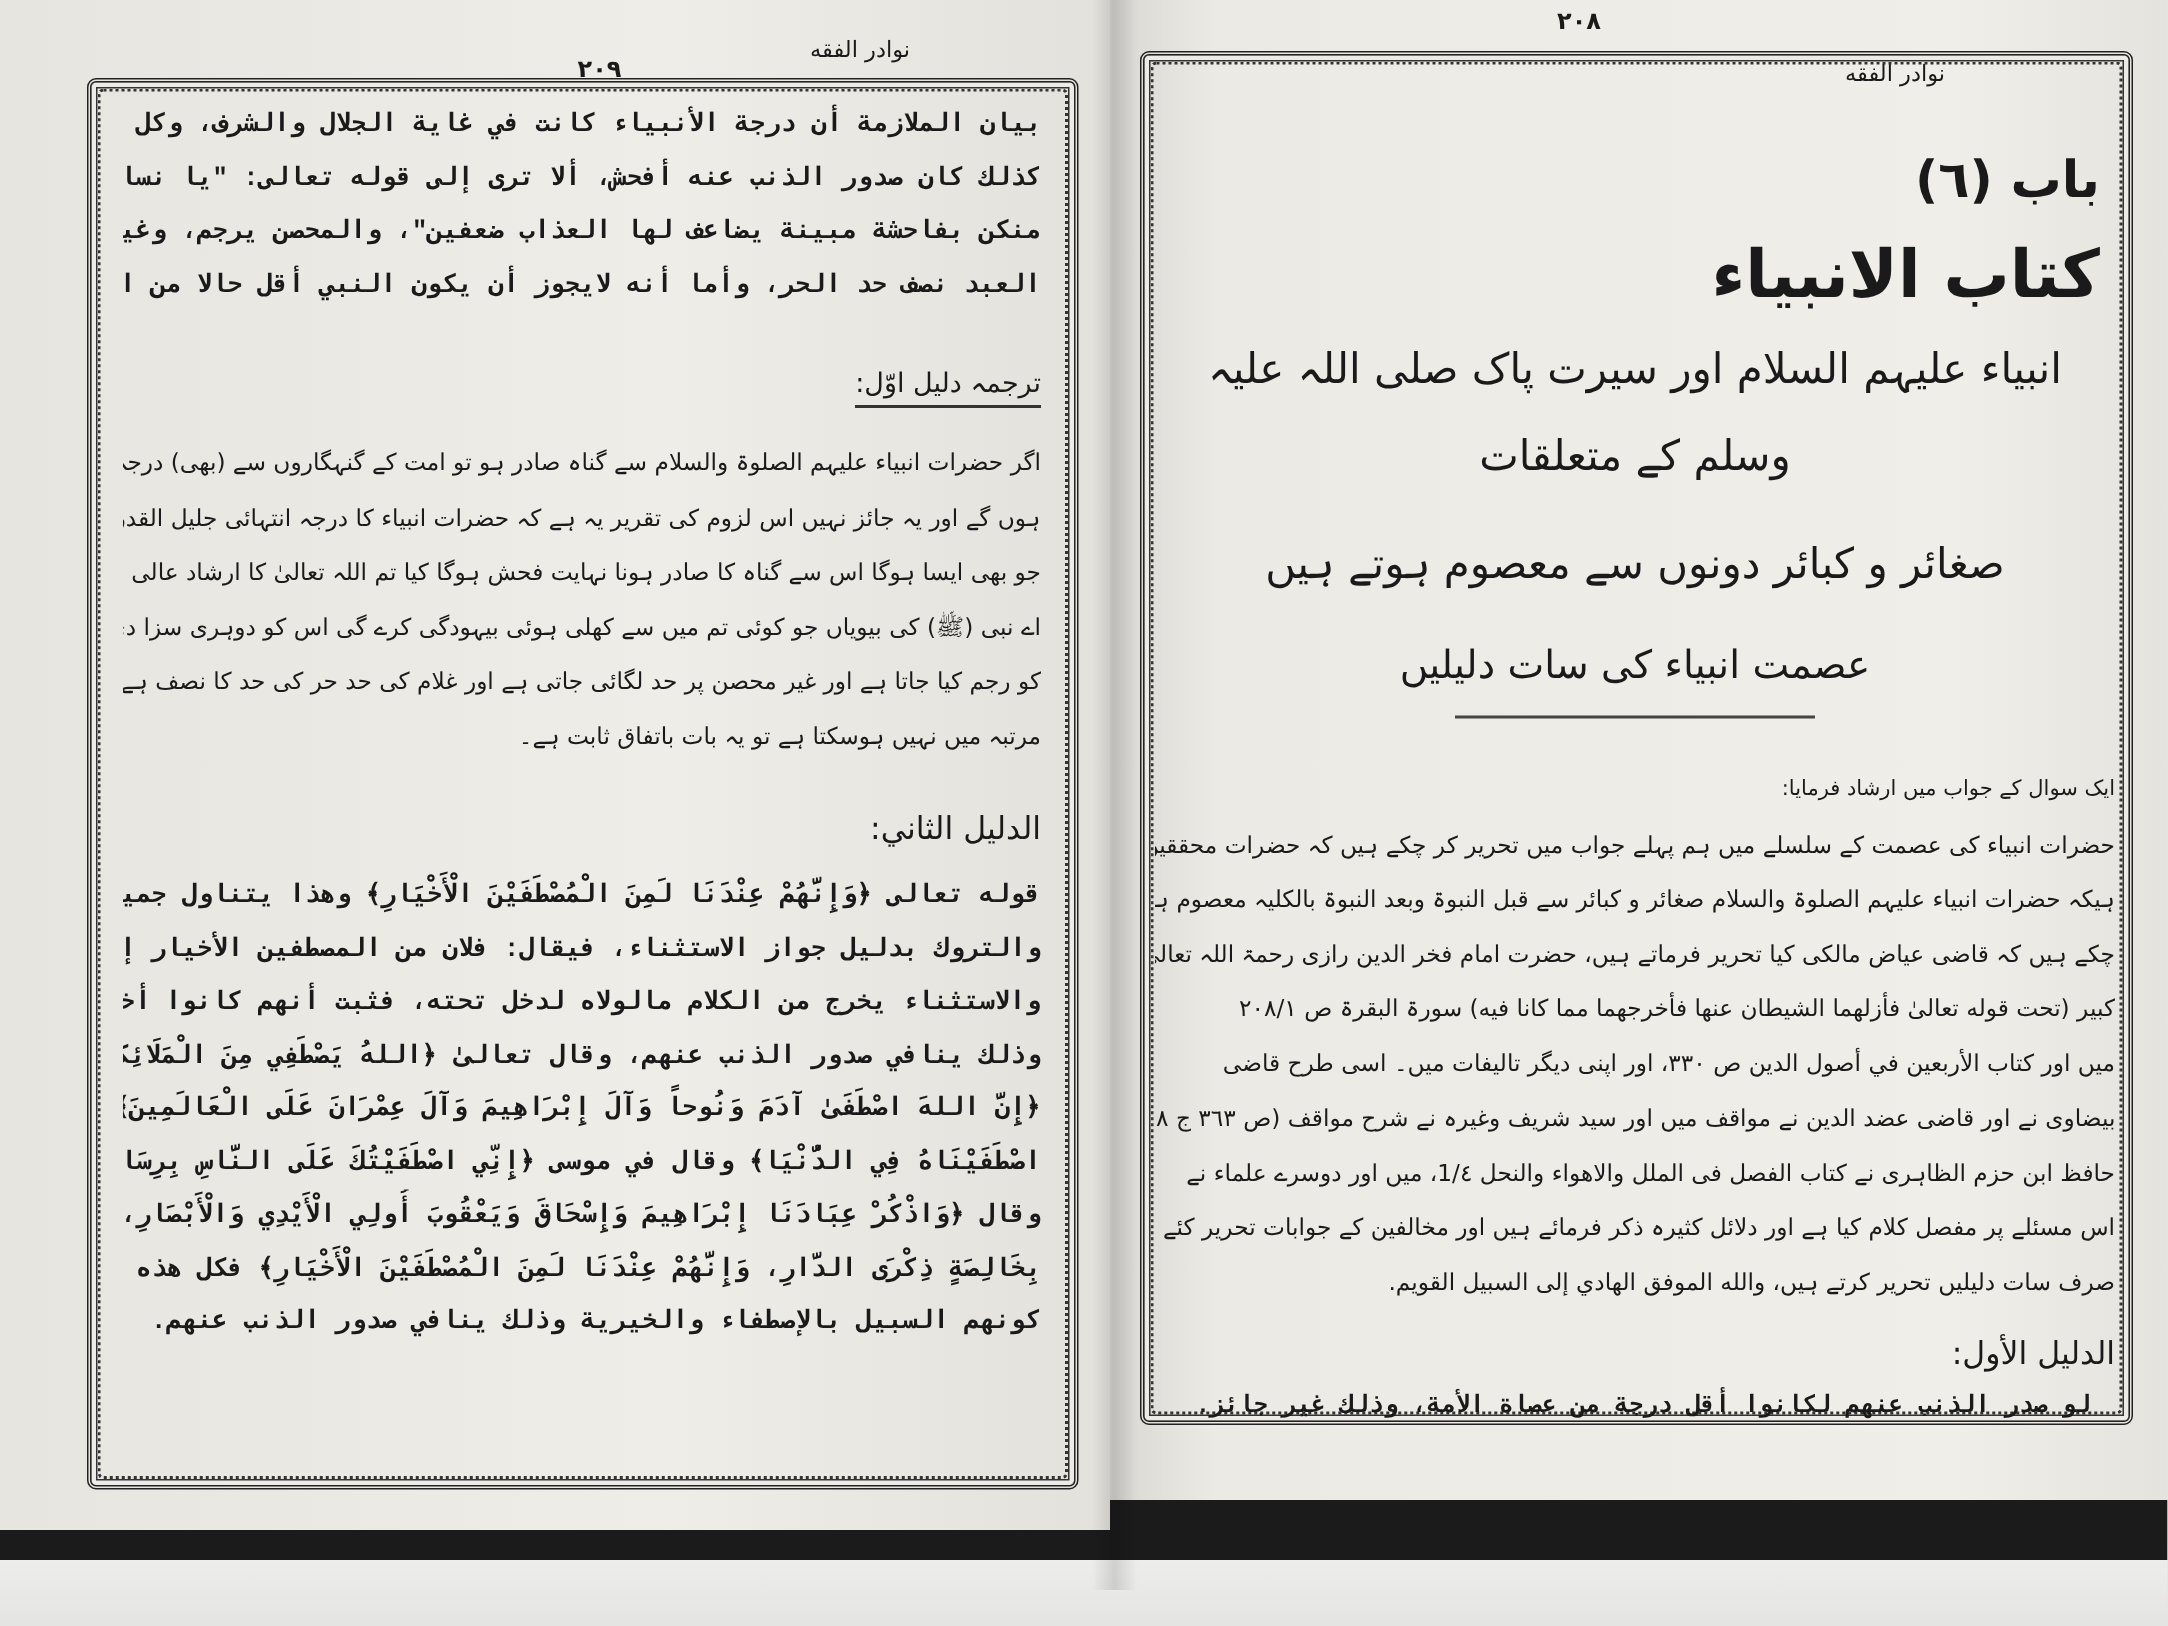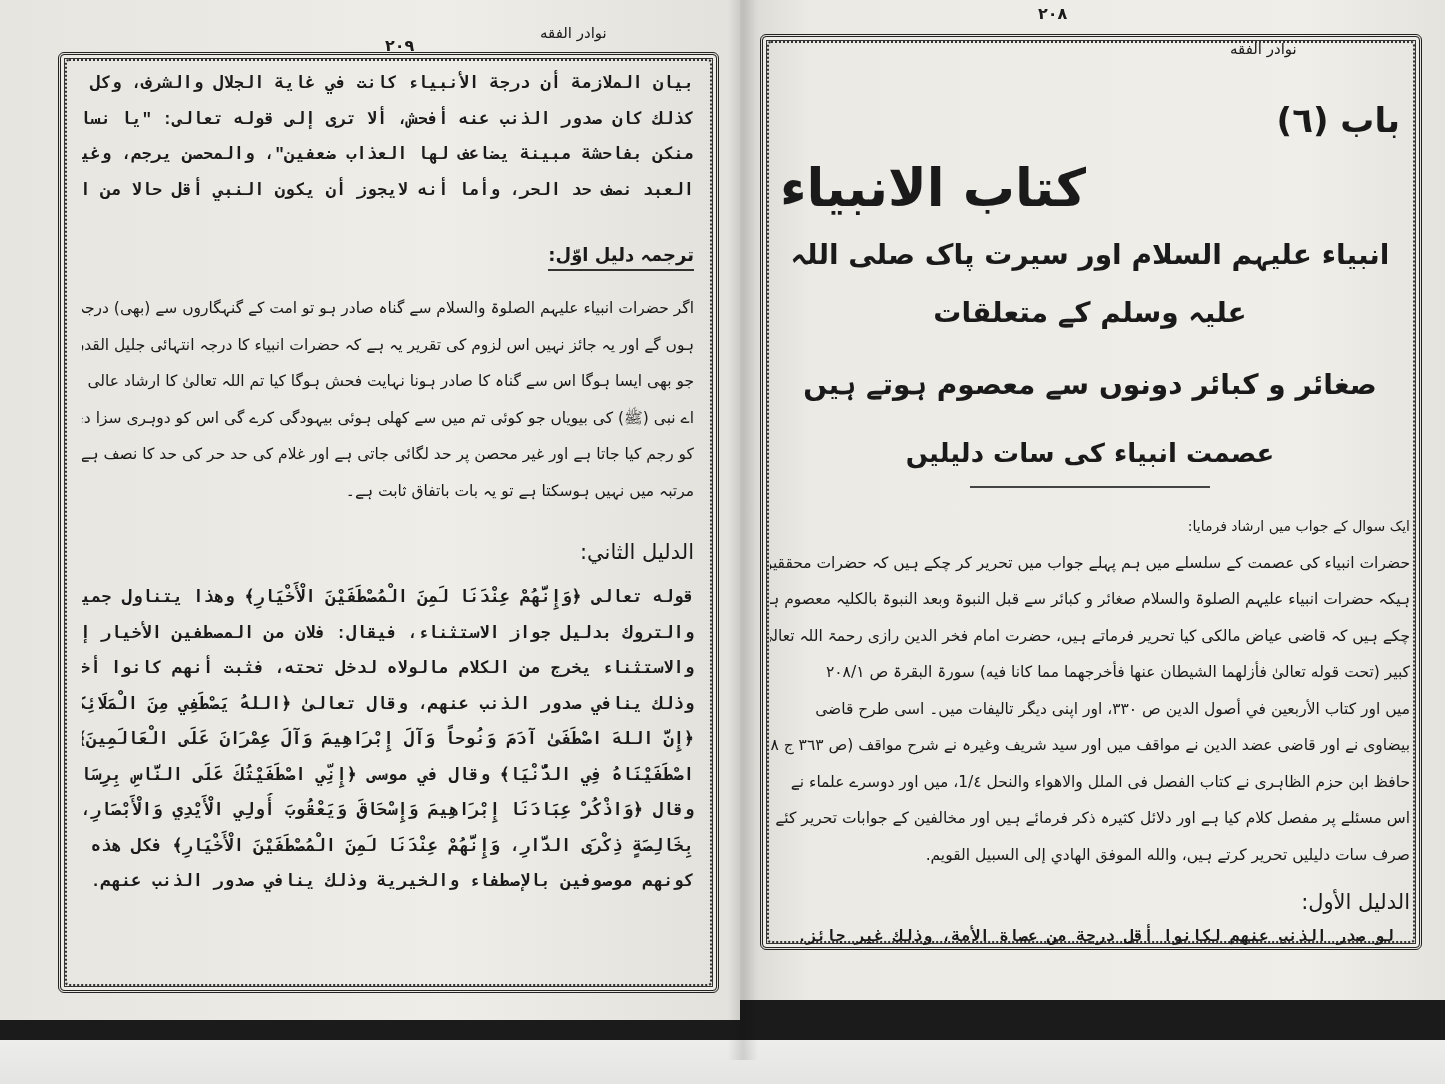--- a/index.html
+++ b/index.html
@@ -12,24 +12,24 @@
   .gutter{position:absolute;left:728px;top:0;width:30px;height:1060px;background:linear-gradient(90deg,rgba(0,0,0,0),rgba(0,0,0,.12),rgba(0,0,0,0))}
   .running-head{position:absolute;font-size:15px;direction:rtl}
   .page-num{position:absolute;font-size:16px;font-weight:bold}
   .frame{position:absolute;border:3px double #222;border-radius:6px;box-shadow:inset 0 0 0 3px #ecebe6,inset 0 0 0 4px #333}
   .frame::before{content:"";position:absolute;inset:4px;border:2px dotted #333;border-radius:4px}
   .text-block{position:absolute;direction:rtl;text-align:justify}
   .line{display:block;white-space:nowrap;overflow:hidden}
   .ar{font-family:Liberation Mono, monospace;font-size:17px;font-weight:bold;line-height:35.5px}
   .ur{font-family:"DejaVu Sans",sans-serif;font-size:15.5px;line-height:36.5px}
   .heading{font-family:"DejaVu Sans",sans-serif;font-weight:normal;font-size:21px;text-align:right}
-  .urdu-heading{font-size:18px;font-weight:bold;border-bottom:2px solid #333;display:inline-block;padding-bottom:4px}
+  .urdu-heading{font-size:18px;font-weight:normal;border-bottom:2px solid #333;display:inline-block;padding-bottom:4px}
   .bab{font-size:34px;font-weight:bold;}
-  .kitab{font-size:52px;font-weight:bold;text-align:left}
-  .sub{font-size:28px;font-weight:bold;text-align:center;line-height:58px}
+  .kitab{font-size:44px;font-weight:bold;text-align:right}
+  .sub{font-size:28px;font-weight:normal;text-align:center;line-height:58px}
   .rule{height:2px;background:#444;width:240px;margin:4px auto 0}
 </style>
 </head>
 <body>
 
 <div class="table-bg"></div>
 <div class="book-cover"></div>
 
 <div class="page left">
   <span class="running-head" style="left:540px;top:24px">نوادر الفقه</span>
@@ -60,21 +60,21 @@
 
   <div class="text-block ar" style="left:82px;top:580px;width:612px">
     <span class="line">قوله تعالى ﴿وَإِنَّهُمْ عِنْدَنَا لَمِنَ الْمُصْطَفَيْنَ الْأَخْيَارِ﴾ وهذا يتناول جميع الأفعال</span>
     <span class="line">والتروك بدليل جواز الاستثناء، فيقال: فلان من المصطفين الأخيار إلا في الفعلة الفلانية،</span>
     <span class="line">والاستثناء يخرج من الكلام مالولاه لدخل تحته، فثبت أنهم كانوا أخياراً في كل الأمور</span>
     <span class="line">وذلك ينافي صدور الذنب عنهم، وقال تعالىٰ ﴿اللهُ يَصْطَفِي مِنَ الْمَلَائِكَةِ رُسُلاً وَمِنَ النَّاسِ﴾</span>
     <span class="line">﴿إِنَّ اللهَ اصْطَفَىٰ آدَمَ وَنُوحاً وَآلَ إِبْرَاهِيمَ وَآلَ عِمْرَانَ عَلَى الْعَالَمِينَ﴾ وقال في إبراهيم ﴿لَقَدِ</span>
     <span class="line">اصْطَفَيْنَاهُ فِي الدُّنْيَا﴾ وقال في موسى ﴿إِنِّي اصْطَفَيْتُكَ عَلَى النَّاسِ بِرِسَالَاتِي وَبِكَلَامِي﴾</span>
     <span class="line">وقال ﴿وَاذْكُرْ عِبَادَنَا إِبْرَاهِيمَ وَإِسْحَاقَ وَيَعْقُوبَ أُولِي الْأَيْدِي وَالْأَبْصَارِ، إِنَّا أَخْلَصْنَاهُمْ</span>
     <span class="line">بِخَالِصَةٍ ذِكْرَى الدَّارِ، وَإِنَّهُمْ عِنْدَنَا لَمِنَ الْمُصْطَفَيْنَ الْأَخْيَارِ﴾ فكل هذه الآيات دالة على</span>
-    <span class="line">كونهم موصوفين بالإصطفاء والخيرية وذلك ينافي صدور الذنب عنهم.</span>
+    <span class="line">كونهم السبيل بالإصطفاء والخيرية وذلك ينافي صدور الذنب عنهم.</span>
   </div>
 </div>
 
 <div class="page right">
   <span class="running-head" style="left:490px;top:40px">نوادر الفقه</span>
   <span class="page-num" style="left:298px;top:4px">٢٠٨</span>
   <div class="frame" style="left:20px;top:34px;width:656px;height:910px"></div>
 
   <div class="text-block" style="left:40px;top:100px;width:620px">
     <div class="bab">باب (٦)</div>

